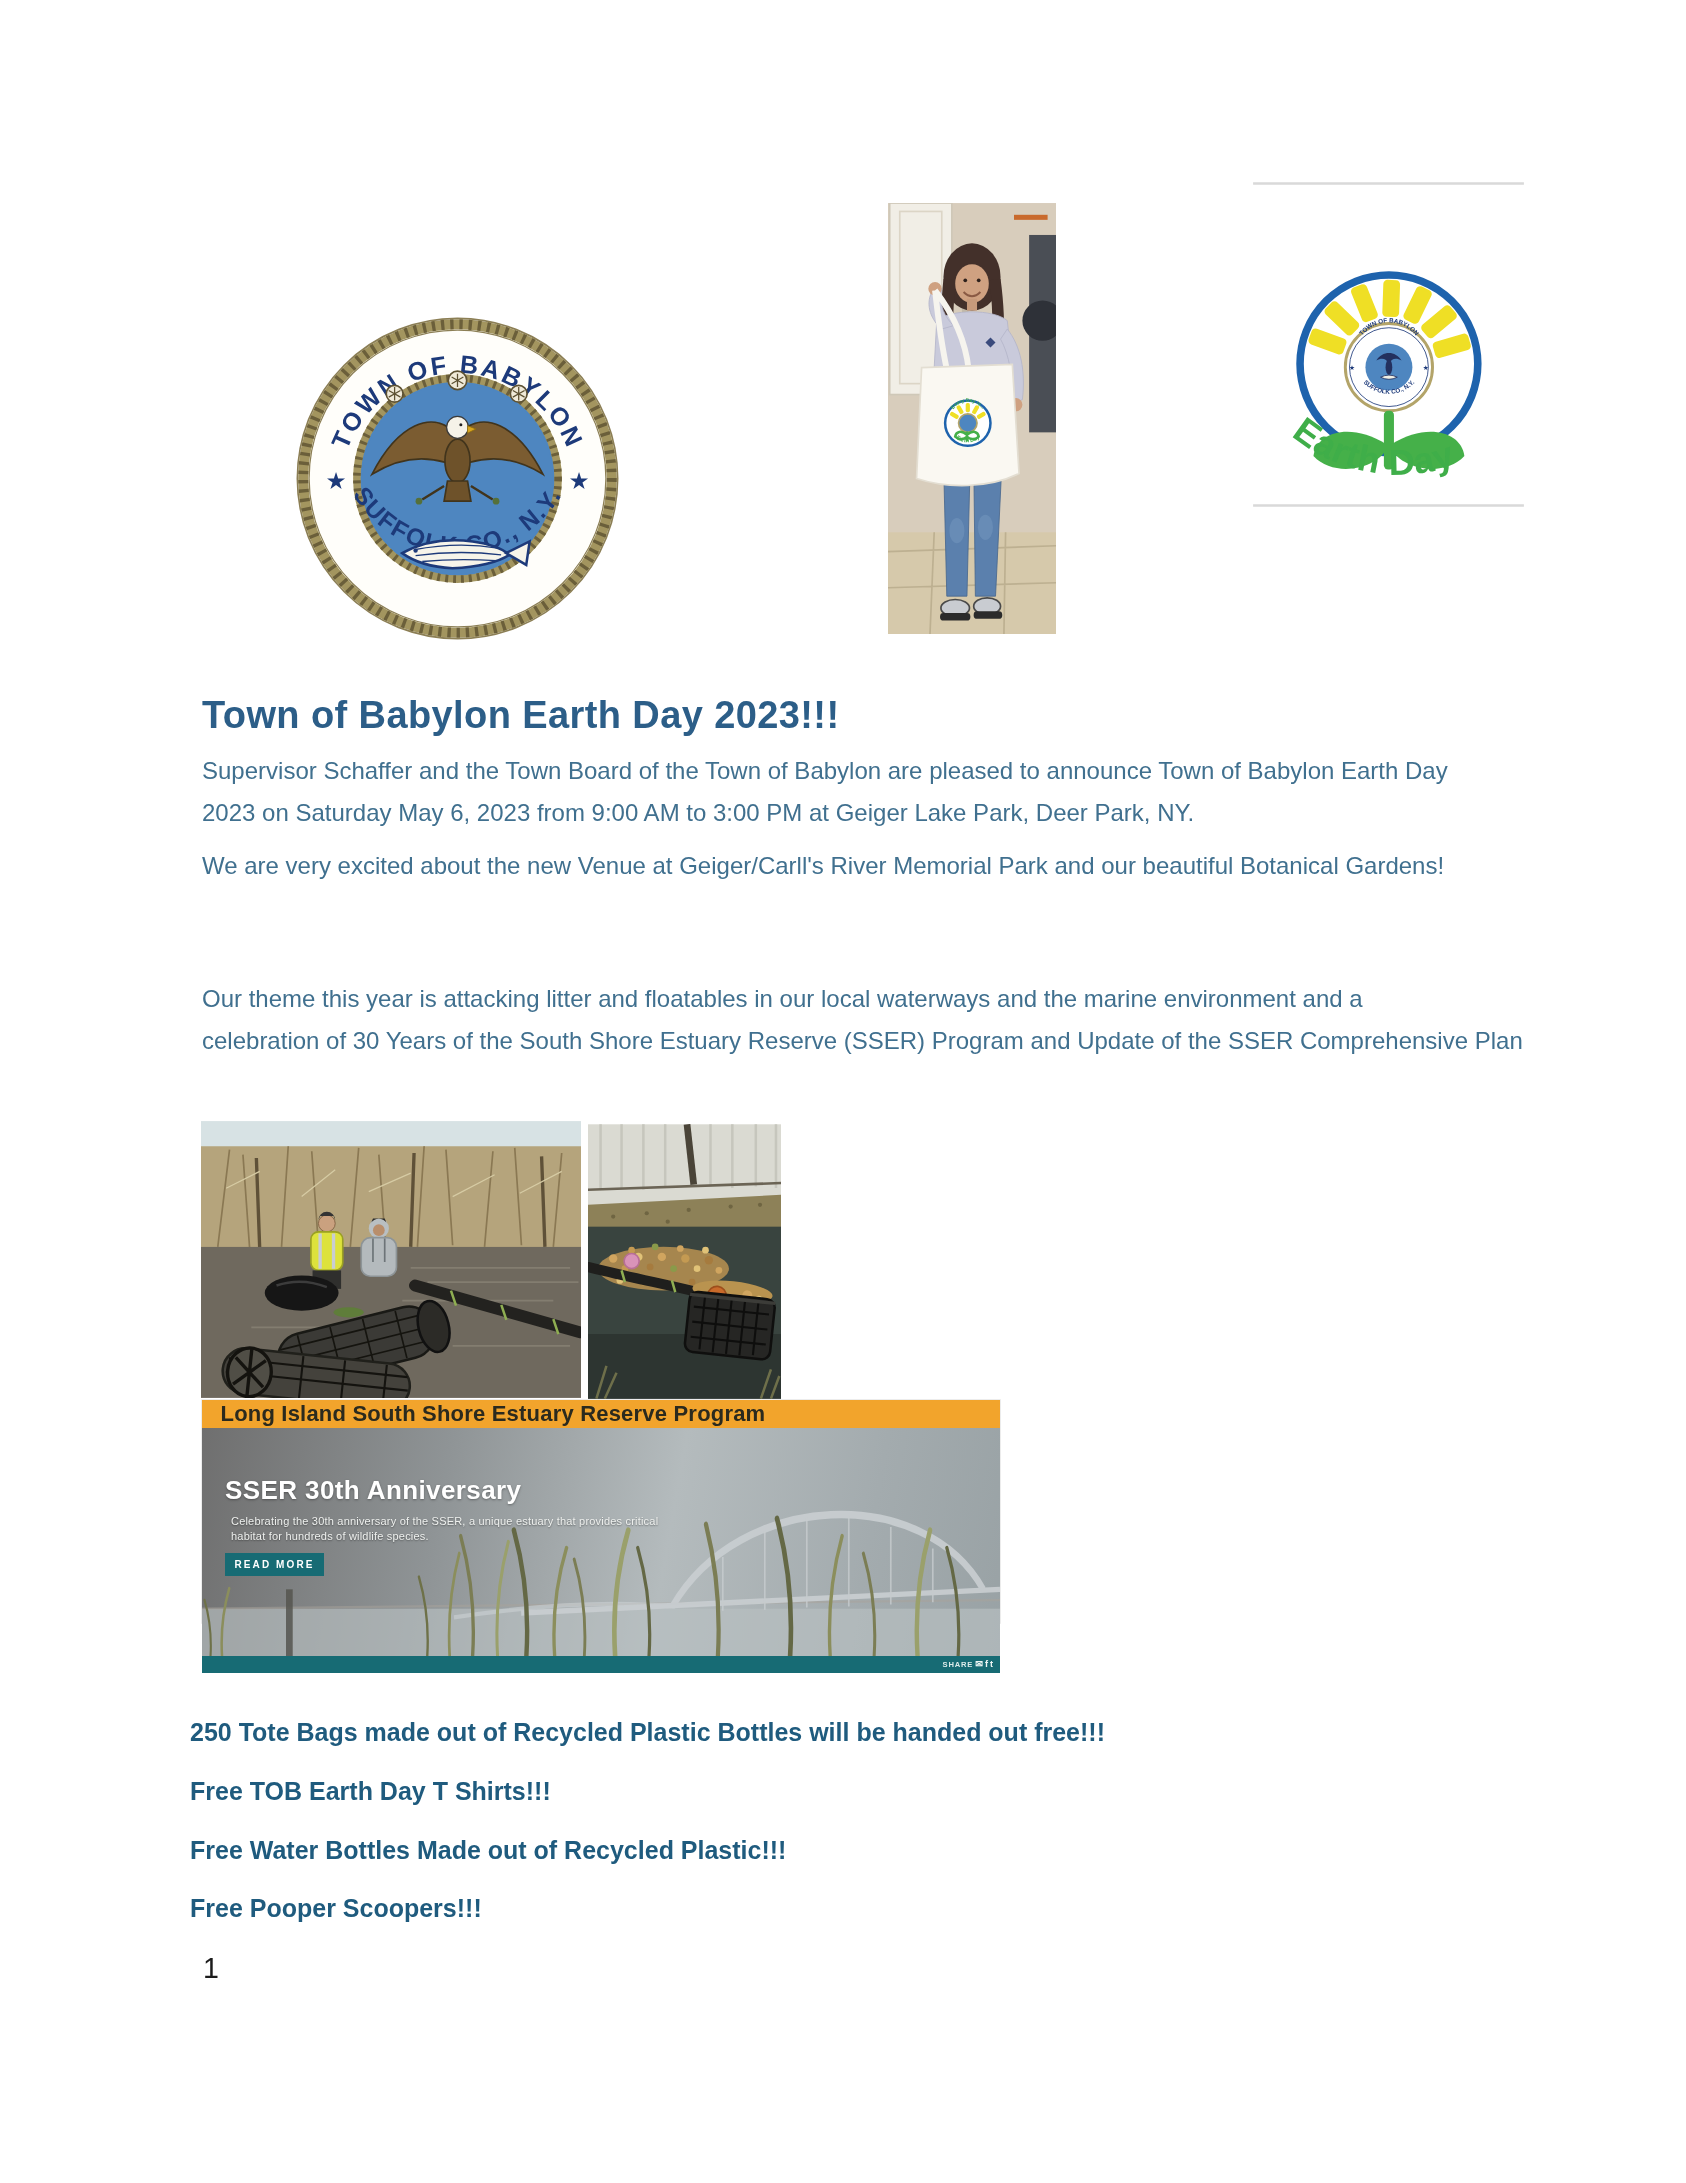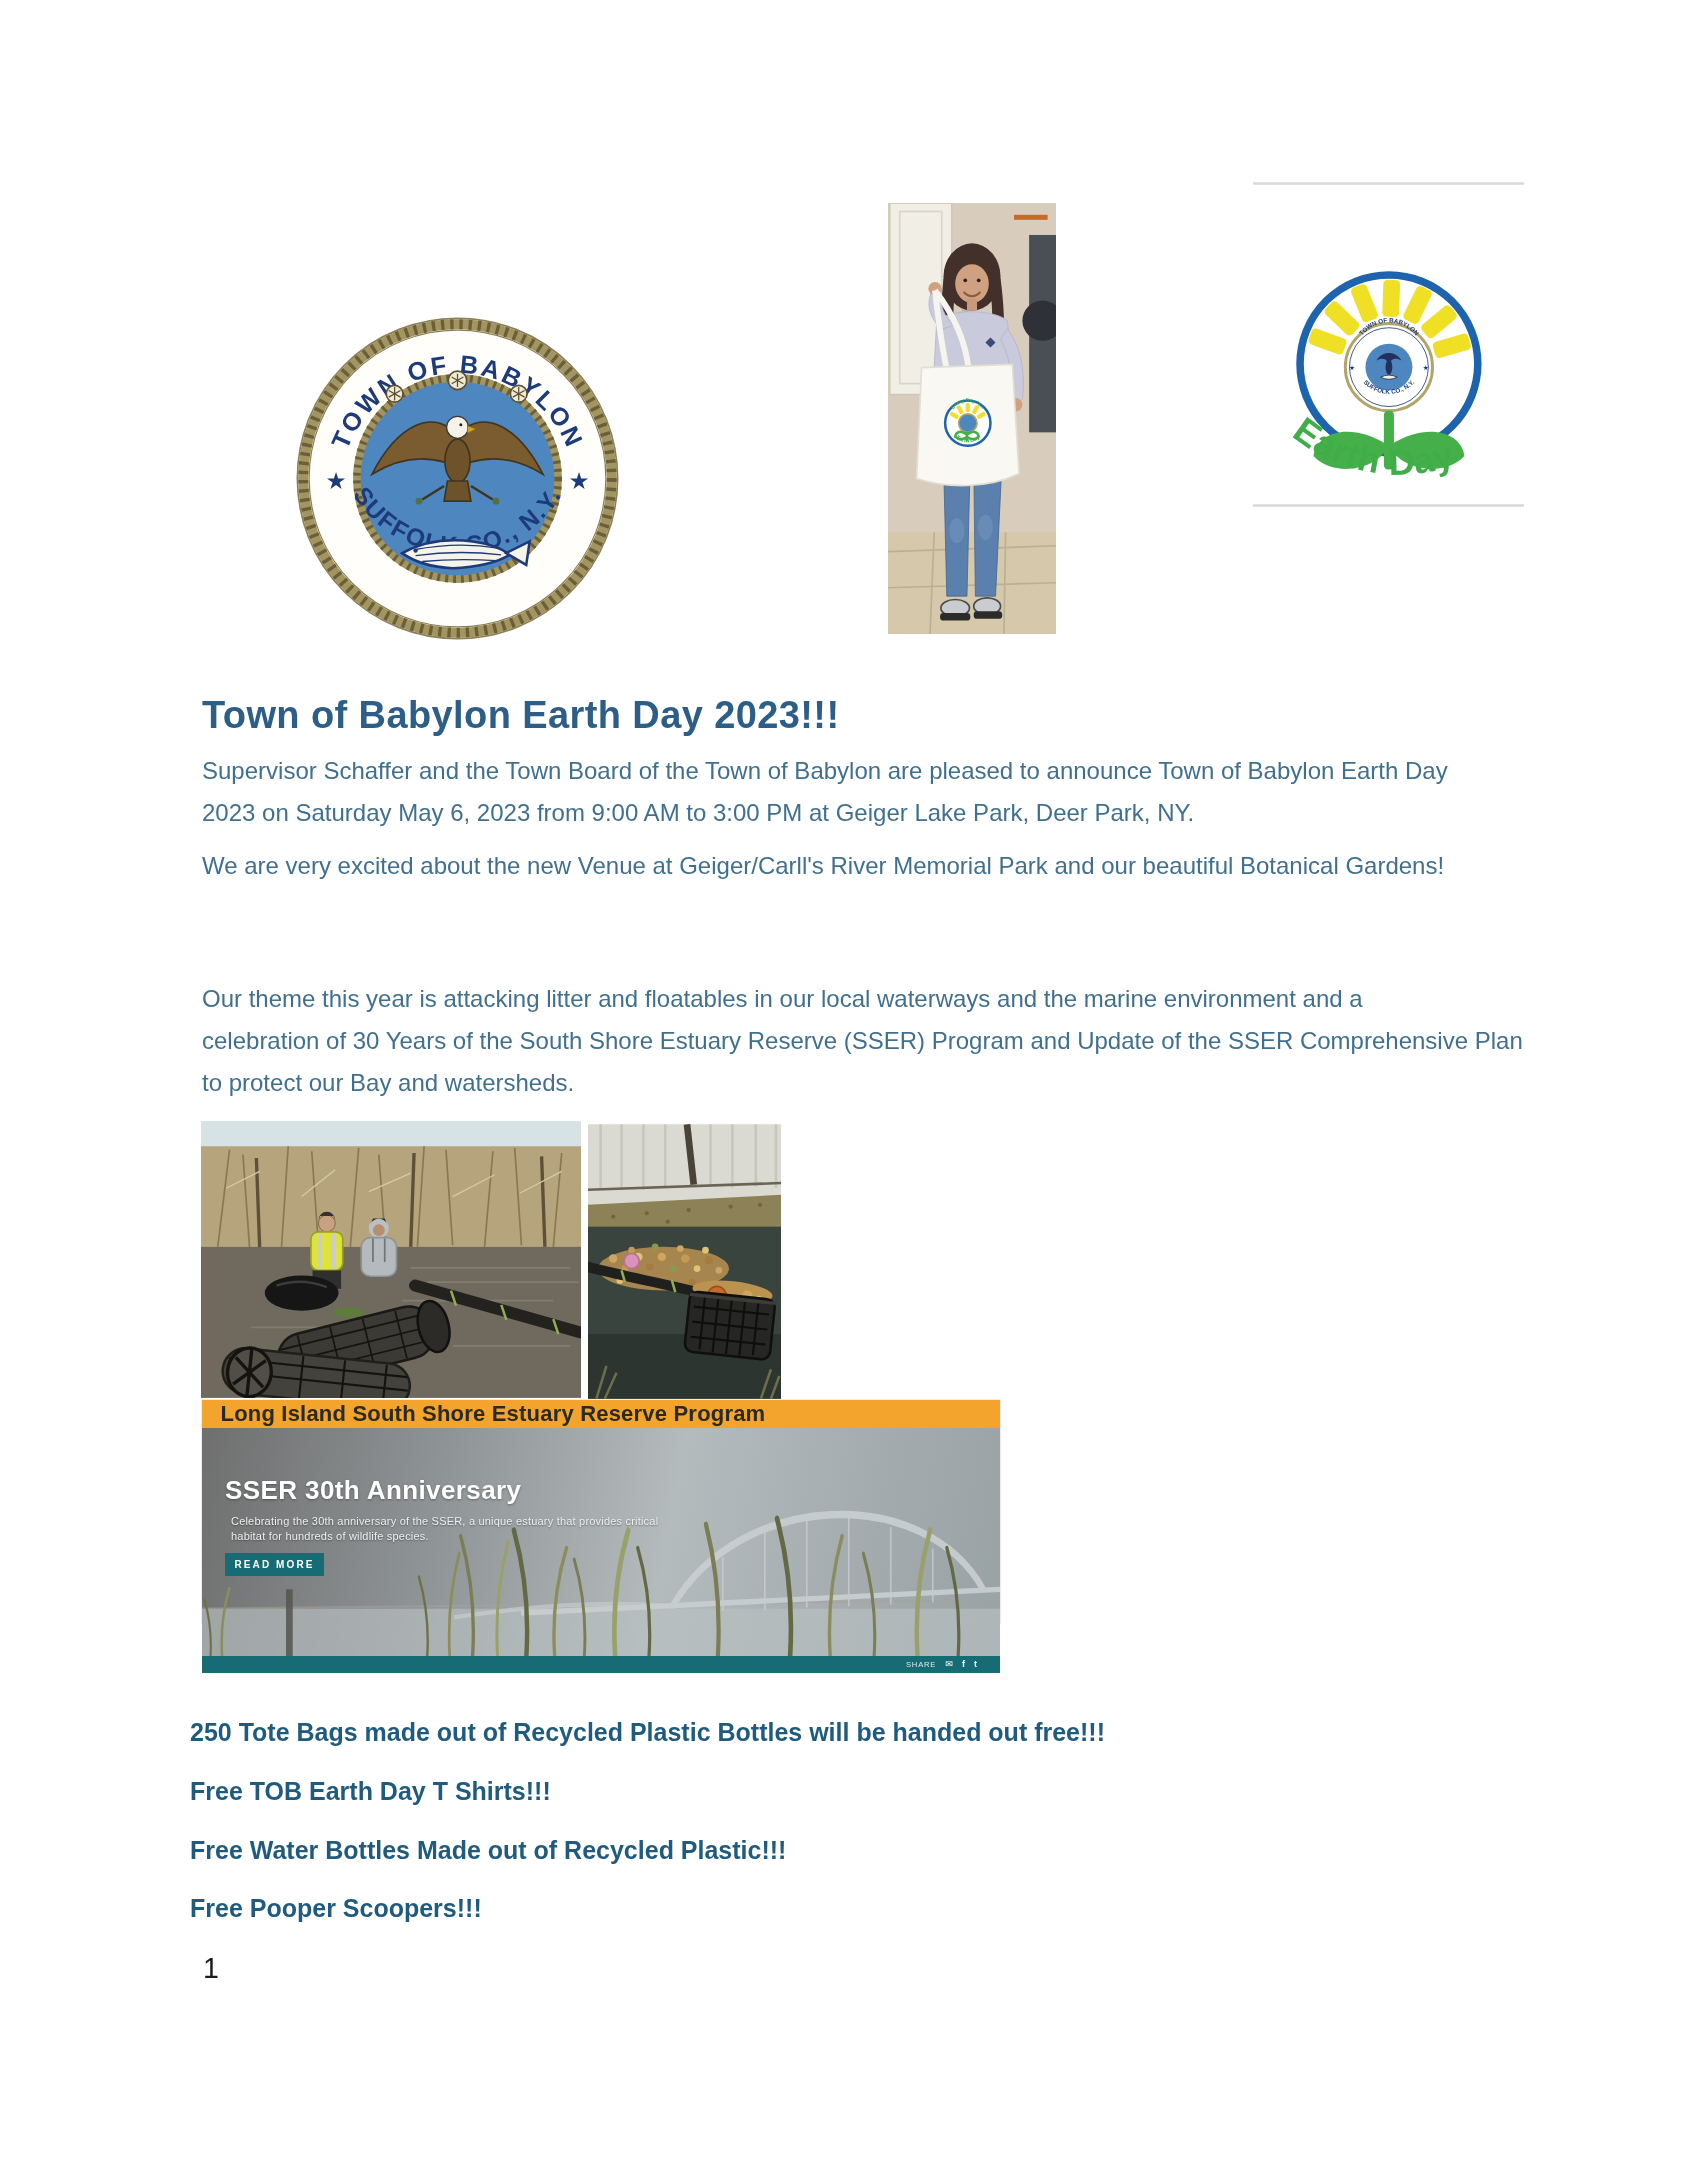--- a/index.html
+++ b/index.html
@@ -35,21 +35,21 @@
   .banner-header{height:28px;background:#F2A42C;color:#2b2a1e;font-weight:bold;font-size:22px;line-height:28.6px;padding-left:18.5px;letter-spacing:0.2px;}
   .hero{position:relative;height:228px;overflow:hidden;
     background:linear-gradient(100deg,#6f6f6f 0%,#8f9496 30%,#b4bbbd 58%,#a3abae 82%,#99a2a5 100%);}
   .hero-art{position:absolute;left:0;top:0;width:100%;height:100%;}
   .hero-title{left:23px;top:47px;font-size:26px;font-weight:bold;color:#ffffff;letter-spacing:0.4px;text-shadow:0 0.8px 2.5px rgba(0,0,0,.35);}
   .hero-sub{left:29px;font-size:11px;color:#eef0ee;text-shadow:0 0.8px 1.7px rgba(0,0,0,.4);letter-spacing:0.2px;}
   .hero-sub-1{top:87px;}
   .hero-sub-2{top:102px;}
   .read-more{left:23px;top:125px;width:99px;height:23px;background:#176b74;color:#ffffff;
     font-size:10px;font-weight:bold;letter-spacing:2.1px;display:flex;align-items:center;justify-content:center;cursor:pointer;}
-  .banner-footer{height:17px;background:#176b74;display:flex;justify-content:flex-end;align-items:center;gap:9px;padding-right:23px;}
+  .banner-footer{height:17px;background:#176b74;display:flex;justify-content:flex-end;align-items:center;gap:2px;padding-right:7px;font-weight:bold;}
   .share-label{color:#dcebea;font-size:7.6px;letter-spacing:0.8px;}
   .f-icon{color:#eef6f5;font-size:9.2px;line-height:9.2px;cursor:pointer;}
 </style>
 </head>
 <body>
 
 <div class="page">
 
   <svg class="abs seal-svg" viewBox="0 0 390 390">
     <defs>
@@ -229,21 +229,20 @@
     <div>2023 on Saturday May 6, 2023 from 9:00 AM to 3:00 PM at Geiger Lake Park, Deer Park, NY.</div>
   </div>
 
   <div class="abs para para-2">
     <div>We are very excited about the new Venue at Geiger/Carll's River Memorial Park and our beautiful Botanical Gardens!</div>
   </div>
 
   <div class="abs para para-3">
     <div>Our theme this year is attacking litter and floatables in our local waterways and the marine environment and a</div>
     <div>celebration of 30 Years of the South Shore Estuary Reserve (SSER) Program and Update of the SSER Comprehensive Plan</div>
-    <div>to protect our Bay and watersheds.</div>
   </div>
 
   <svg class="abs photo-left" viewBox="0 0 453 330">
     <rect width="453" height="90" fill="#d7e2e4"></rect>
     <rect y="30" width="453" height="125" fill="#b5a47c"></rect>
     <g stroke="#8a7853" stroke-width="2">
       <path d="M20,150 L34,34 M58,152 L50,40 M96,150 L104,30 M140,148 L132,36 M178,150 L188,32 M220,148 L212,40 M258,150 L266,30 M300,148 L292,34 M338,150 L348,36 M382,148 L374,32 M420,150 L430,38"></path>
     </g>
     <g stroke="#5f5138" stroke-width="4">
       <path d="M70,152 L66,44 M250,150 L254,38 M410,150 L406,42"></path>

